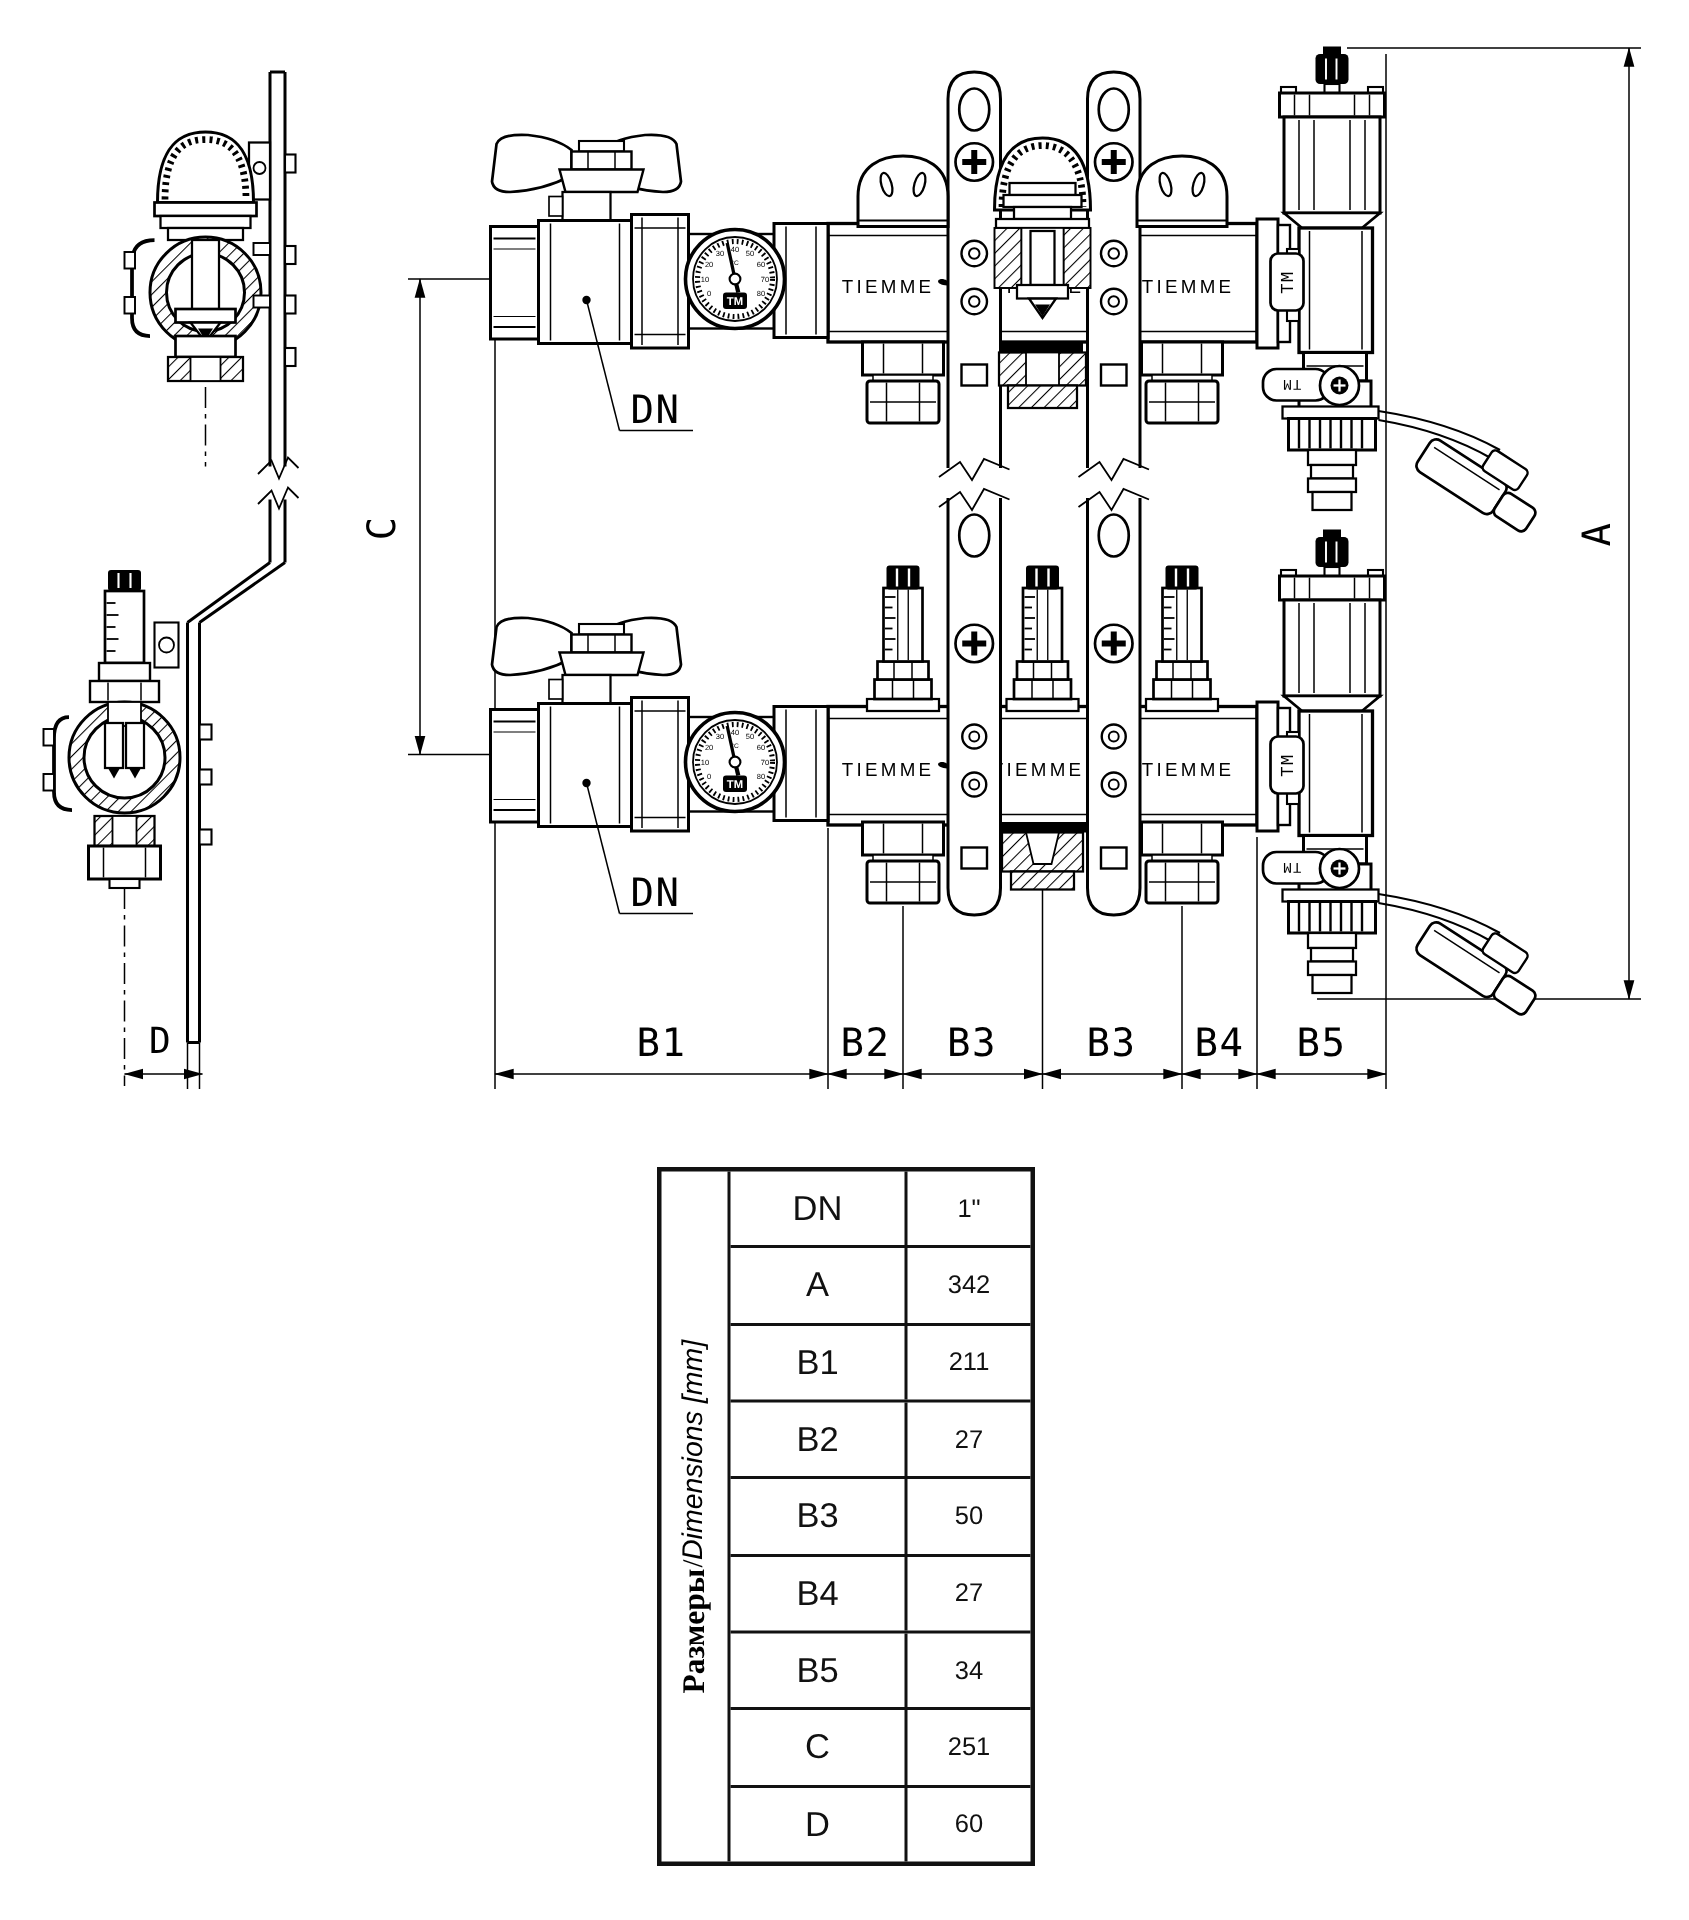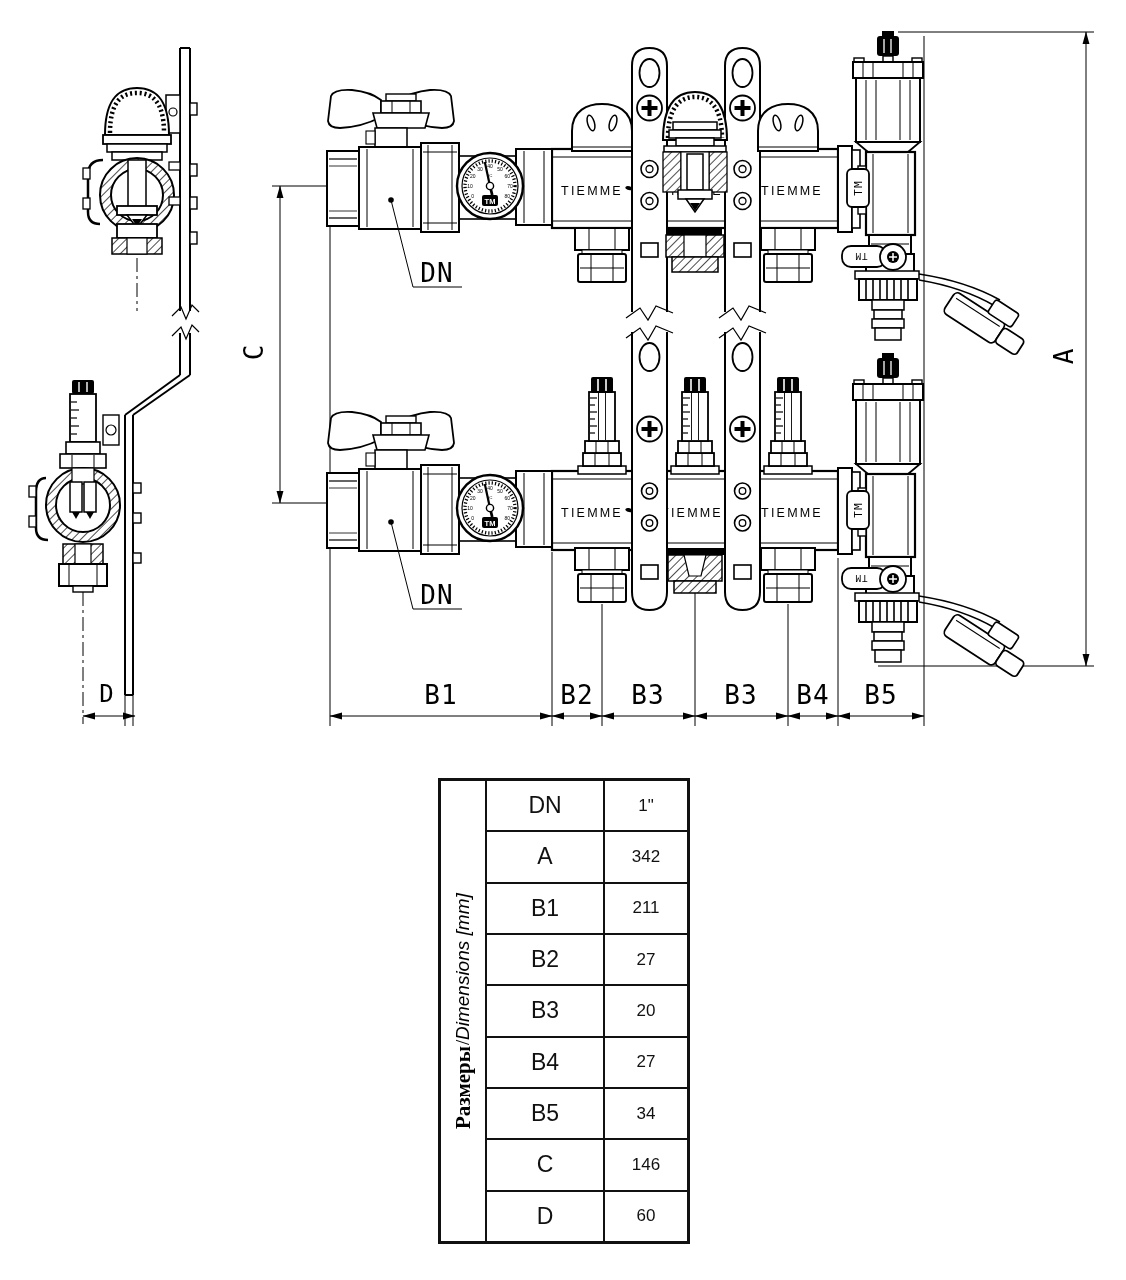--- a/index.html
+++ b/index.html
@@ -458,33 +458,33 @@
     <div class="t-row">
       <div class="t-label">B1</div>
       <div class="t-value">211</div>
     </div>
     <div class="t-row">
       <div class="t-label">B2</div>
       <div class="t-value">27</div>
     </div>
     <div class="t-row">
       <div class="t-label">B3</div>
-      <div class="t-value">20</div>
+      <div class="t-value">50</div>
     </div>
     <div class="t-row">
       <div class="t-label">B4</div>
       <div class="t-value">27</div>
     </div>
     <div class="t-row">
       <div class="t-label">B5</div>
       <div class="t-value">34</div>
     </div>
     <div class="t-row">
       <div class="t-label">C</div>
-      <div class="t-value">146</div>
+      <div class="t-value">251</div>
     </div>
     <div class="t-row">
       <div class="t-label">D</div>
       <div class="t-value">60</div>
     </div>
   </div>
 </div>
 
 </div>
 

